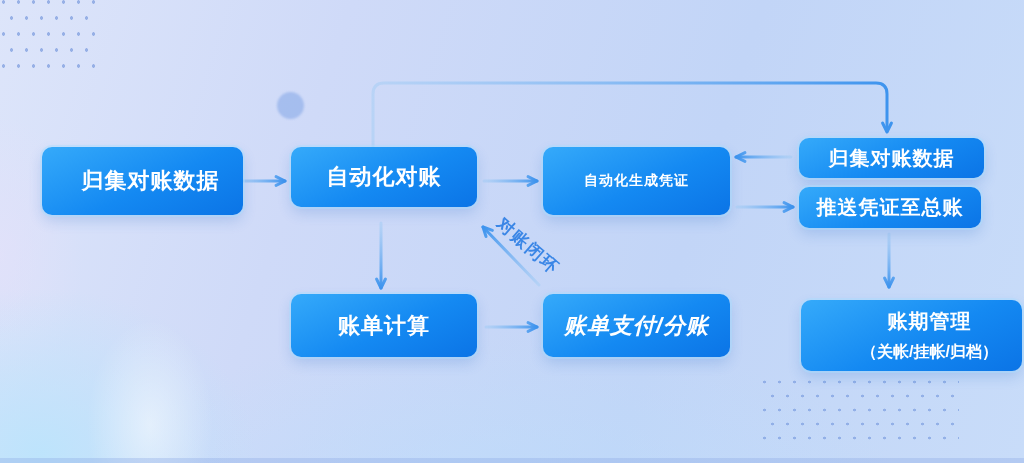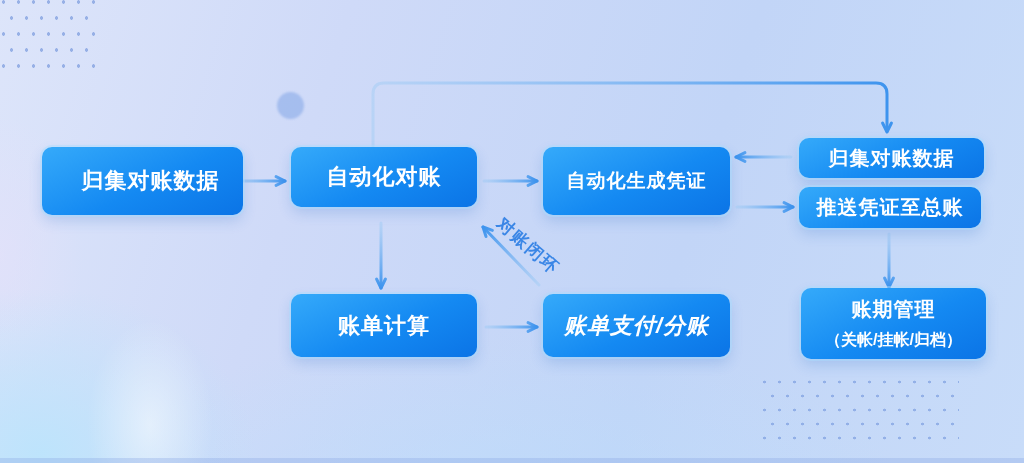--- a/index.html
+++ b/index.html
@@ -143,36 +143,36 @@
         <path d="M492.41770065357355,230.36257556044183 L483,227 L486.030162321787,236.52985394975298" fill="none" stroke="url(#eg8)" stroke-width="3" stroke-linecap="round" stroke-linejoin="round"></path>
       </g>
     </svg>
   <div id="nodelayer">
       <div class="node" style="left: 42px; top: 147px; width: 185px; height: 68px; font-size: 22px; padding-left: 16px;">
         <span>归集对账数据</span>
       </div>
       <div class="node" style="left: 291px; top: 147px; width: 186px; height: 60px; font-size: 22px;">
         <span>自动化对账</span>
       </div>
-      <div class="node" style="left: 543px; top: 147px; width: 187px; height: 68px; font-size: 19px;">
+      <div class="node" style="left: 543px; top: 147px; width: 187px; height: 68px; font-size: 14px;">
         <span>自动化生成凭证</span>
       </div>
       <div class="node" style="left: 799px; top: 138px; width: 185px; height: 40px; font-size: 20px;">
         <span>归集对账数据</span>
       </div>
       <div class="node" style="left: 799px; top: 187px; width: 182px; height: 41px; font-size: 20px;">
         <span>推送凭证至总账</span>
       </div>
       <div class="node" style="left: 291px; top: 294px; width: 186px; height: 63px; font-size: 22px; text-align: center;">
         <span>账单计算</span>
       </div>
       <div class="node" style="left: 543px; top: 294px; width: 187px; height: 63px; font-size: 22px; font-style: italic;">
         <span>账单支付/分账</span>
       </div>
-      <div class="node" style="left: 801px; top: 288px; width: 185px; height: 71px; font-size: 20px;">
+      <div class="node" style="left: 801px; top: 300px; width: 185px; height: 71px; font-size: 20px; padding-left: 36px;">
         <span>账期管理</span>
         <span class="sub">（关帐/挂帐/归档）</span>
       </div>
     </div>
   <div id="labellayer">
       <div class="edge-label" style="left: 528px; top: 246px; transform: translate(-50%, -50%) rotate(41deg);">对账闭环</div>
     </div>
 </div>
 
 </body></html>

